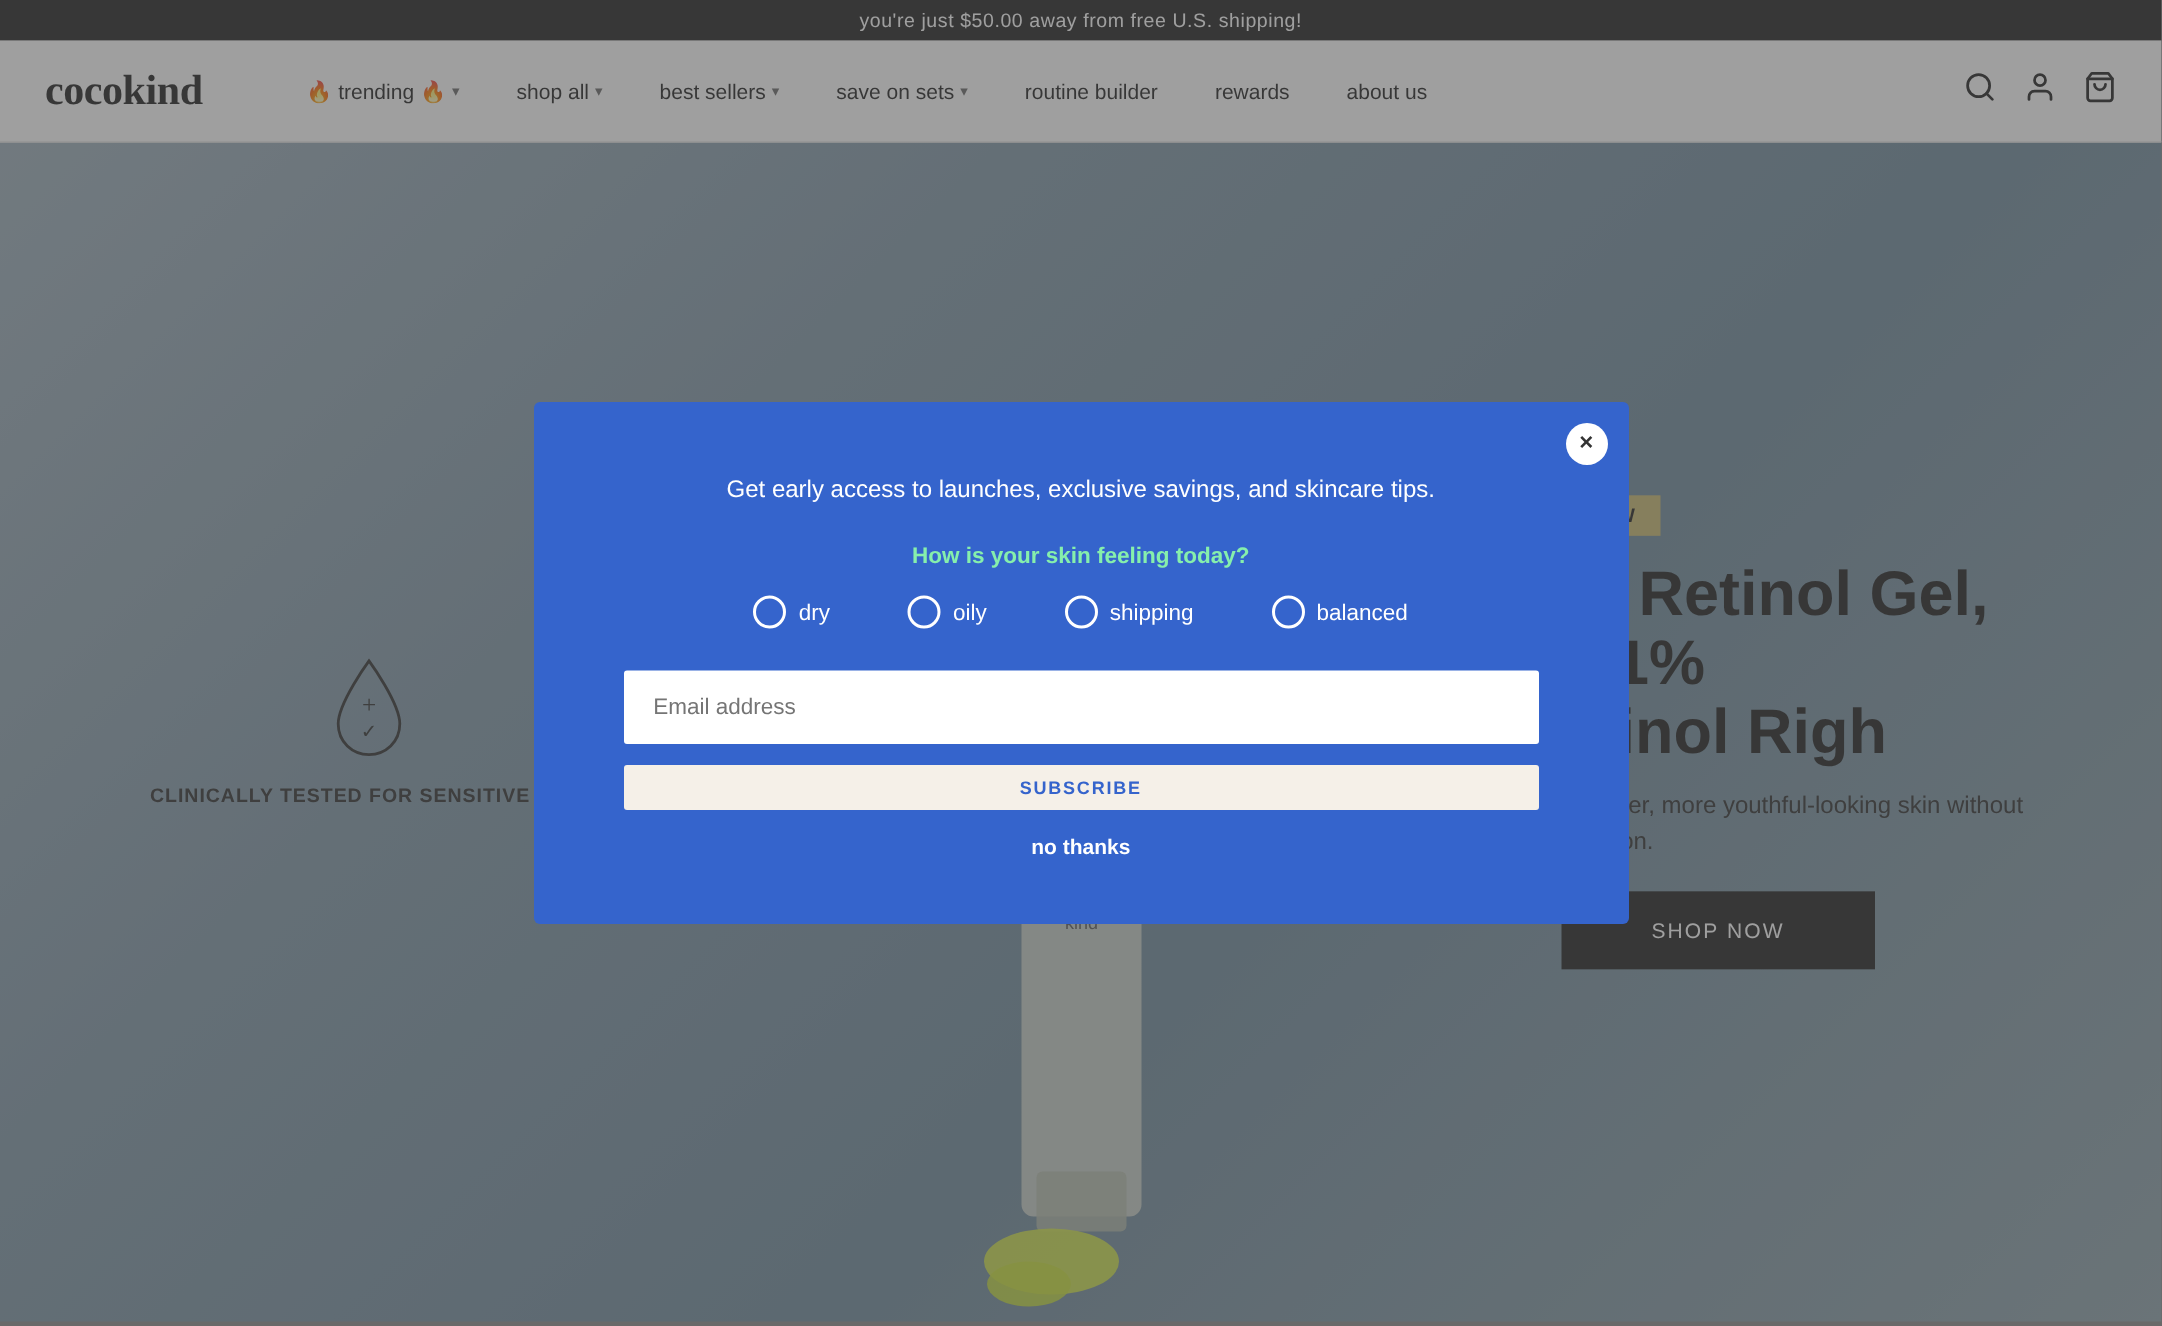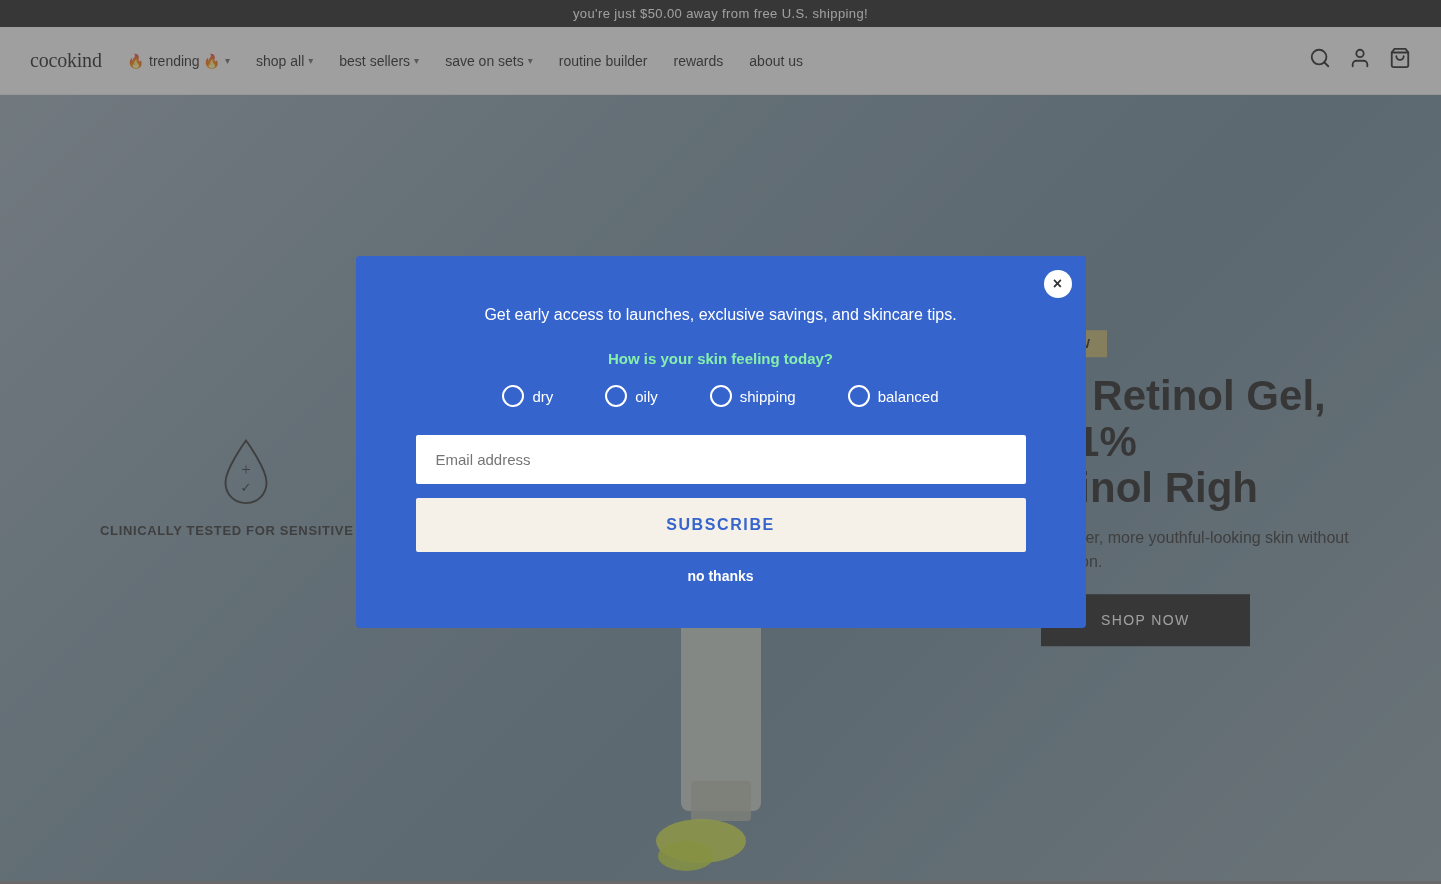--- a/index.html
+++ b/index.html
@@ -22,31 +22,31 @@
       display: flex;
       align-items: center;
       padding: 0 30px;
       height: 68px;
       border-bottom: 1px solid #eee;
       position: relative;
       z-index: 10;
     }
     .logo {
       font-family: 'Georgia', serif;
-      font-size: 20px;
-      font-weight: normal;
+      font-size: 28px;
+      font-weight: bold;
       color: #1a1a1a;
       letter-spacing: -0.01em;
-      margin-right: 16px;
+      margin-right: 59px;
       text-decoration: none;
     }
     .nav-links {
       display: flex;
       align-items: center;
-      gap: 6px;
+      gap: 18px;
       flex: 1;
     }
     .nav-item {
       display: flex;
       align-items: center;
       gap: 4px;
       padding: 8px 10px;
       font-size: 14px;
       font-family: Arial, sans-serif;
       color: #1a1a1a;
@@ -263,24 +263,24 @@
       font-family: Arial, sans-serif;
       border: none;
       border-radius: 2px;
       margin-bottom: 14px;
       color: #666;
       background: #ffffff;
       outline: none;
     }
     .subscribe-btn {
       width: 100%;
-      padding: 18px;
+      padding: 8px;
       background: #f5f0e8;
       border: none;
-      font-size: 16px;
+      font-size: 12px;
       font-weight: bold;
       font-family: Arial, sans-serif;
       color: #3564cc;
       letter-spacing: 0.1em;
       cursor: pointer;
       border-radius: 2px;
       margin-bottom: 16px;
     }
     .no-thanks {
       color: #fff;

